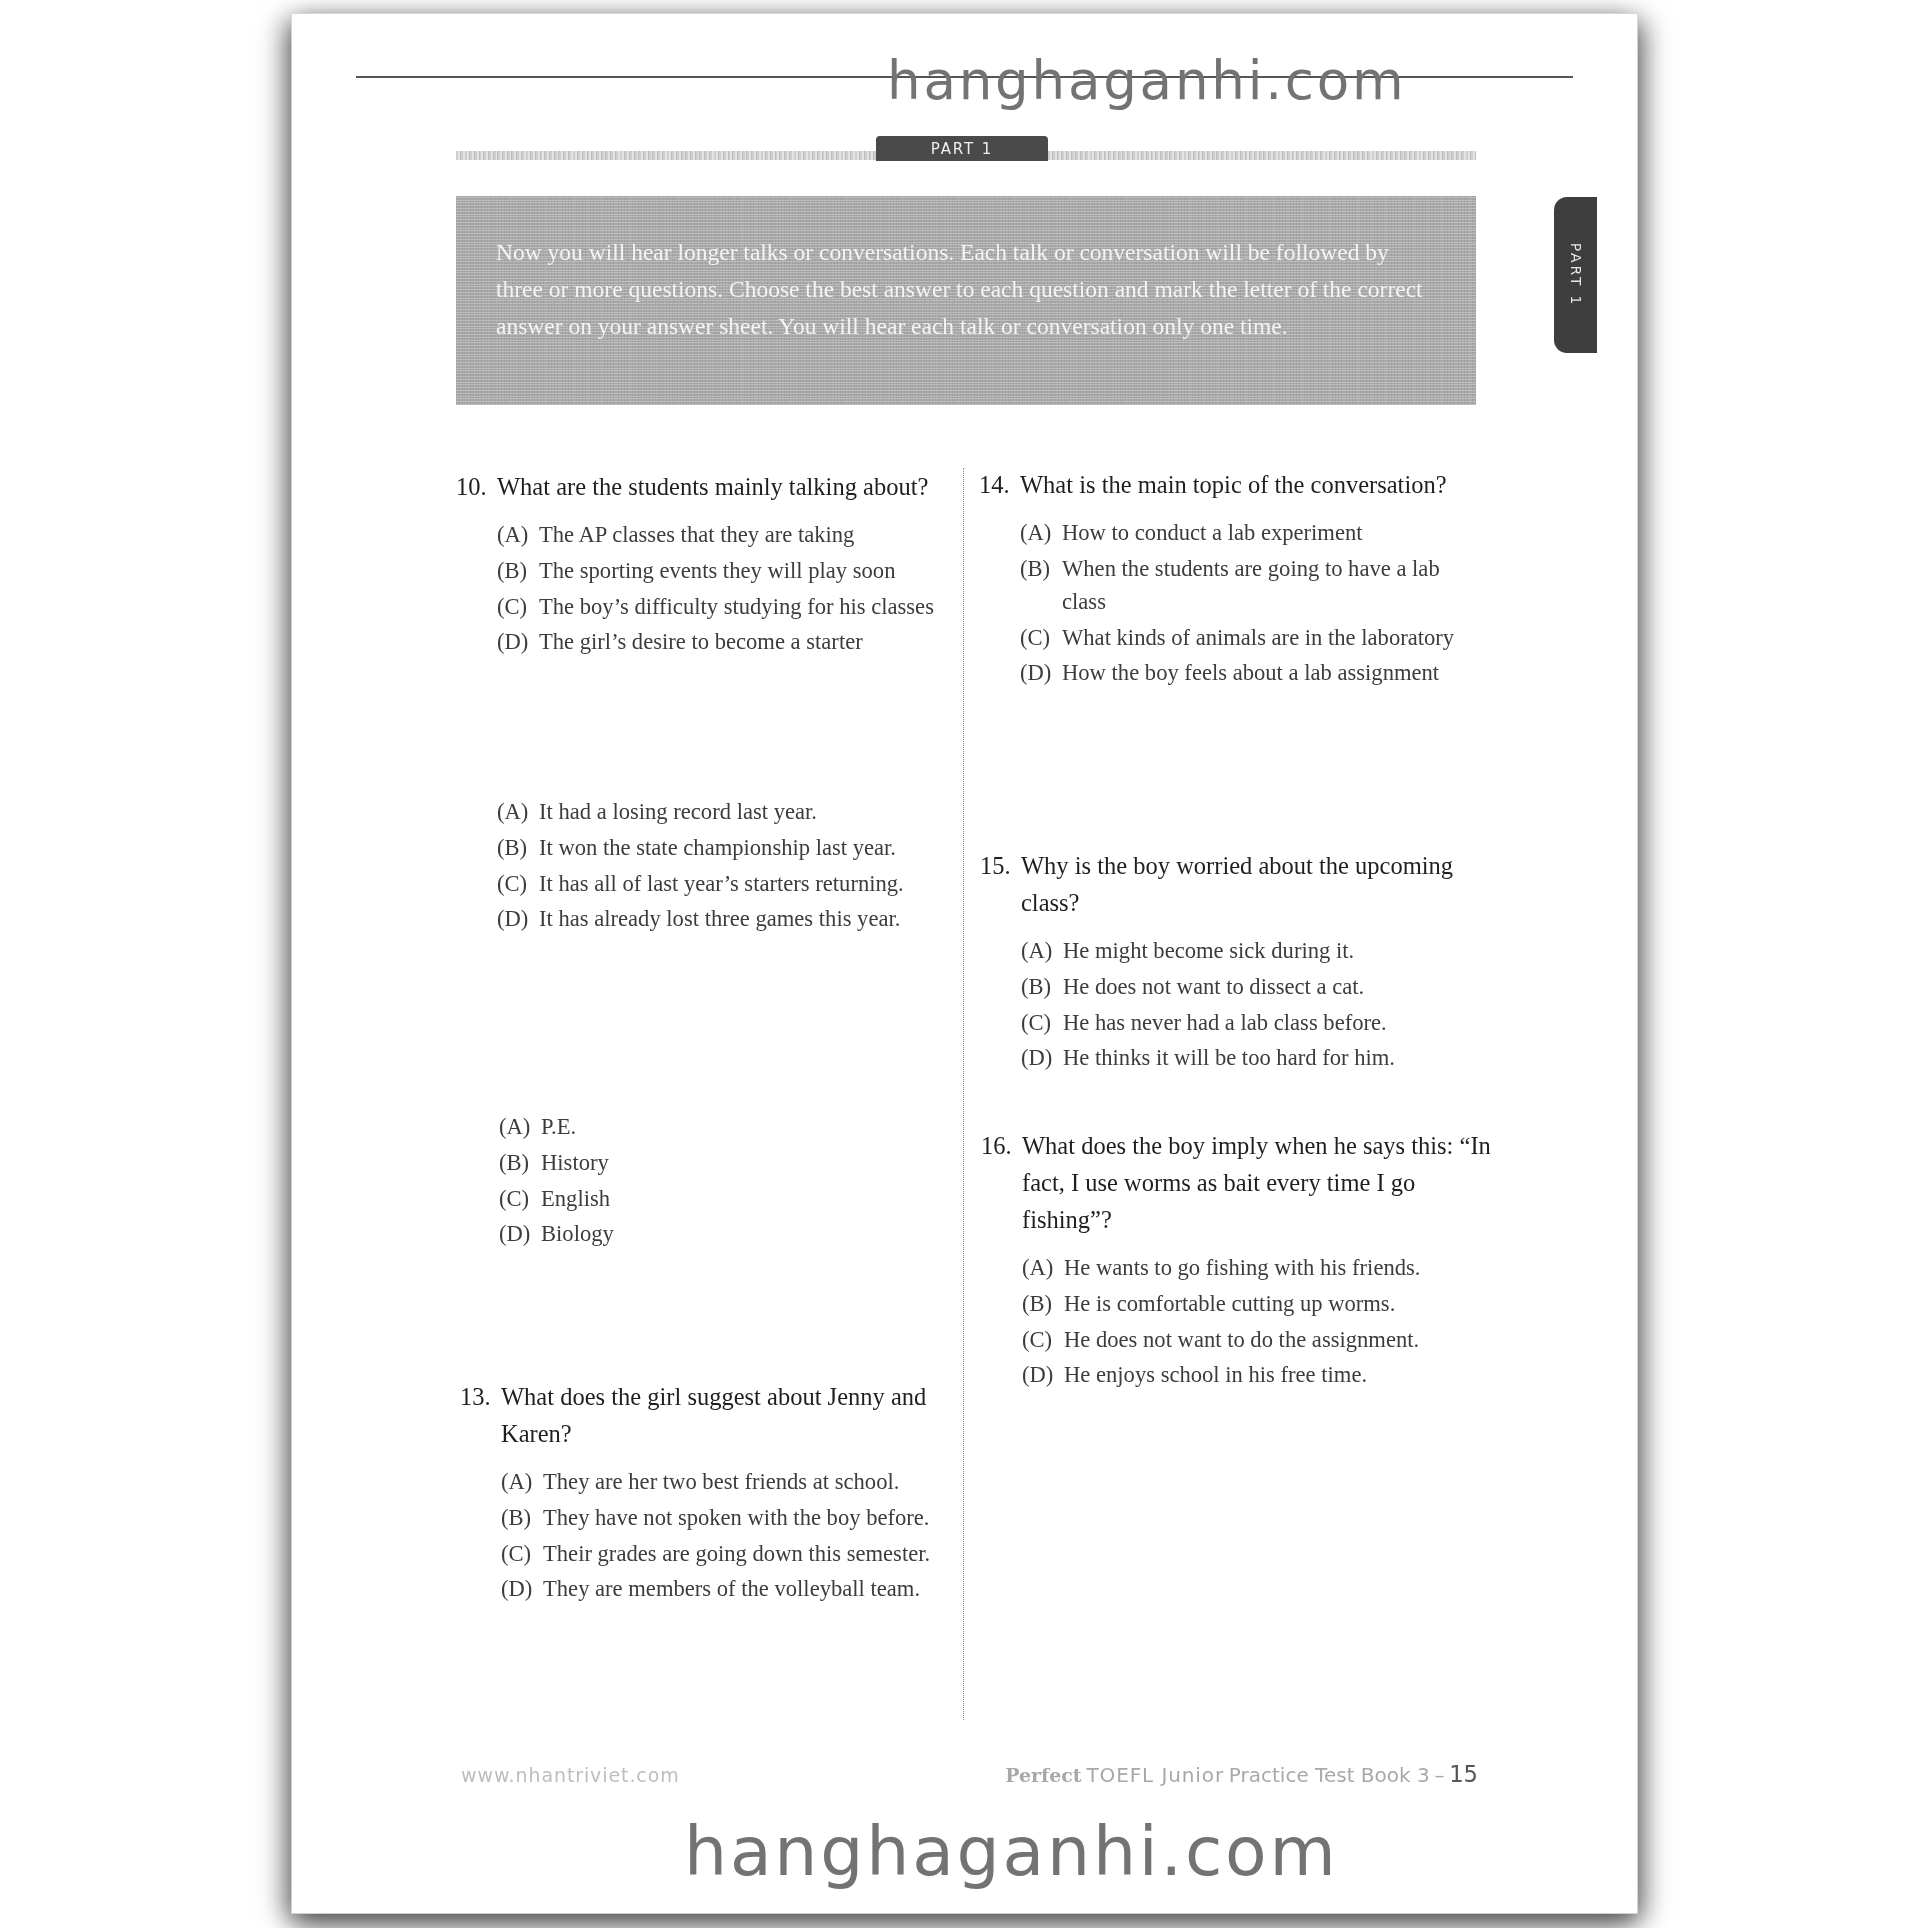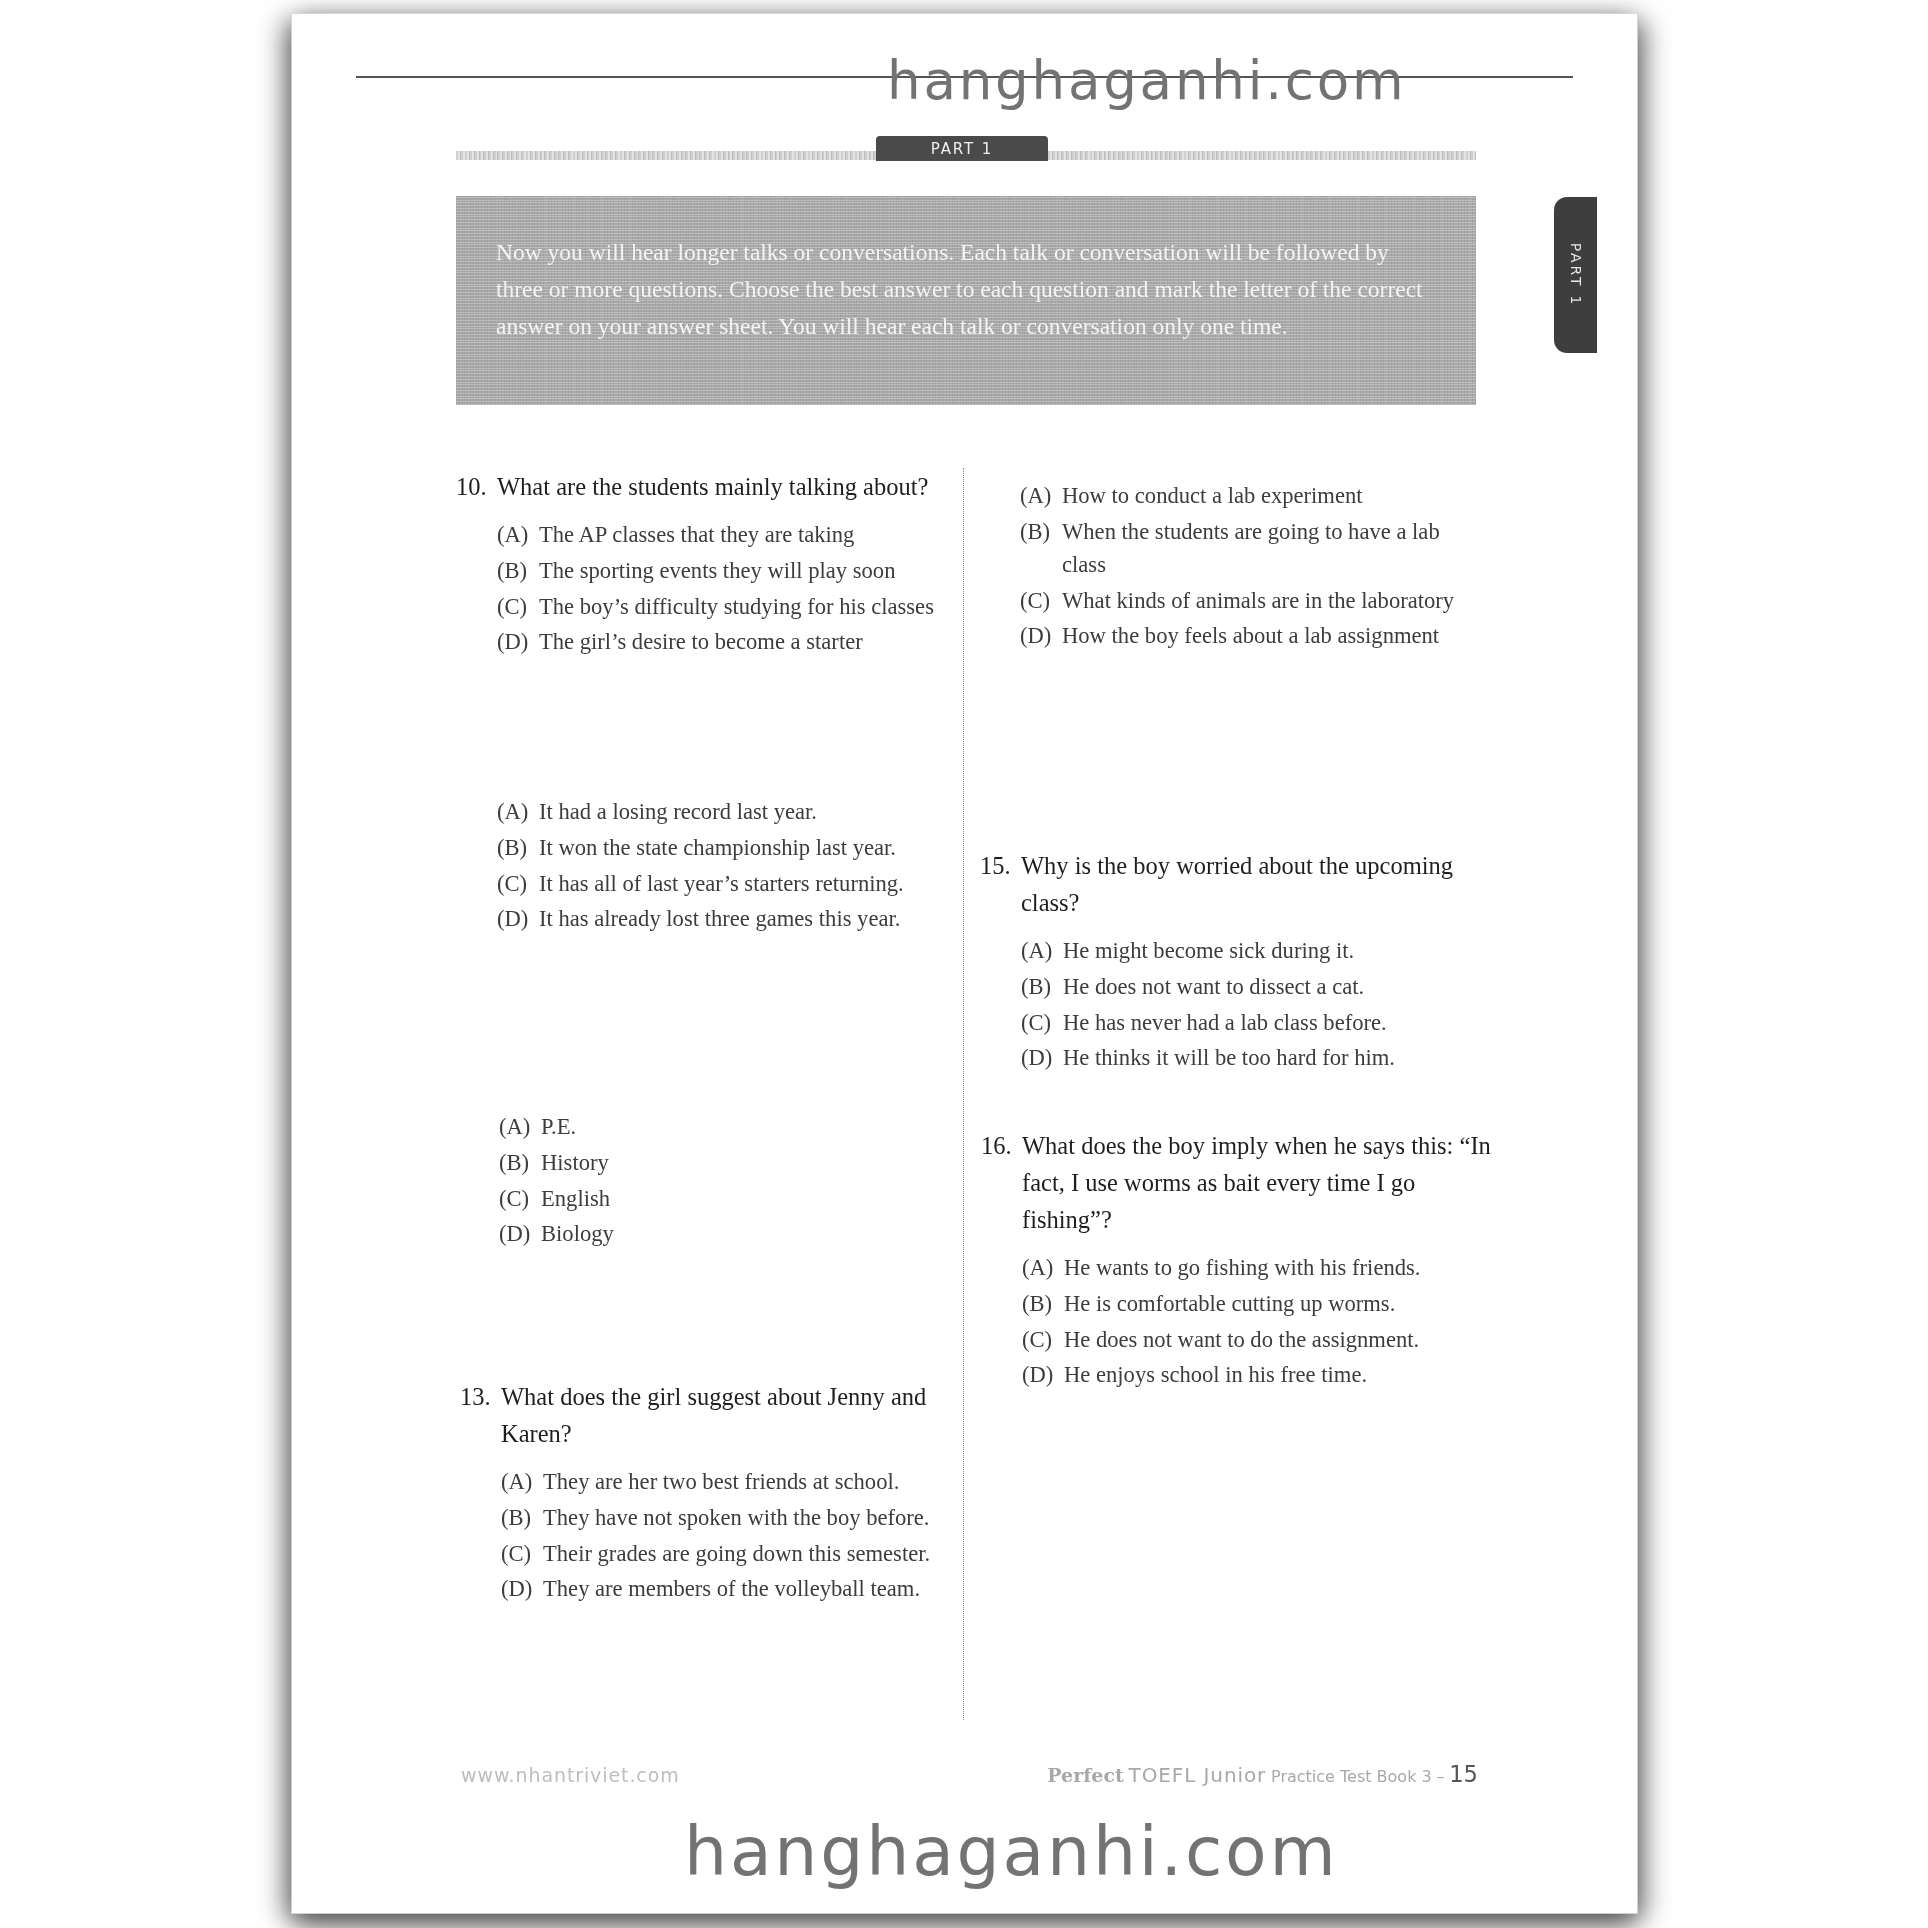--- a/index.html
+++ b/index.html
@@ -68,21 +68,21 @@
     .footer-left {
       position: absolute; left: 169px; top: 1750px;
       font-family: "DejaVu Sans", sans-serif; font-size: 19px; color: #bdbdbd; letter-spacing: 0.9px;
     }
     .footer-right {
       position: absolute; left: 678px; top: 1747px; width: 508px; text-align: right;
       font-family: "DejaVu Sans", sans-serif; color: #a8a8a8; white-space: nowrap;
     }
     .fr-brand { font-family: "DejaVu Serif", serif; font-weight: bold; font-size: 19px; }
     .fr-toefl { font-size: 20px; letter-spacing: 0.9px; }
-    .fr-sub { font-size: 16px; }
+    .fr-sub { font-size: 20px; }
     .fr-page { font-size: 22.6px; color: #555; }
   </style>
 </head>
 <body>
 
 <div class="page">
   <div class="top-rule"></div>
   <div class="watermark wm-top">hanghaganhi.com</div>
 
   <div class="part-strip"></div>
@@ -182,20 +182,24 @@
           <span class="opt-text">Their grades are going down this semester.</span>
         </div>
       <div class="opt">
           <span class="opt-letter">(D)</span>
           <span class="opt-text">They are members of the volleyball team.</span>
         </div>
     </div>
   </div>
 
   <div class="qblock" style="left:687px; top:452px; width:508px;">
+    <div class="qrow">
+        <span class="qnum">14.</span>
+        <span class="qtext">What is the main topic of the conversation?</span>
+      </div>
     <div class="opts">
       <div class="opt">
           <span class="opt-letter">(A)</span>
           <span class="opt-text">How to conduct a lab experiment</span>
         </div>
       <div class="opt">
           <span class="opt-letter">(B)</span>
           <span class="opt-text">When the students are going to have a lab class</span>
         </div>
       <div class="opt">

